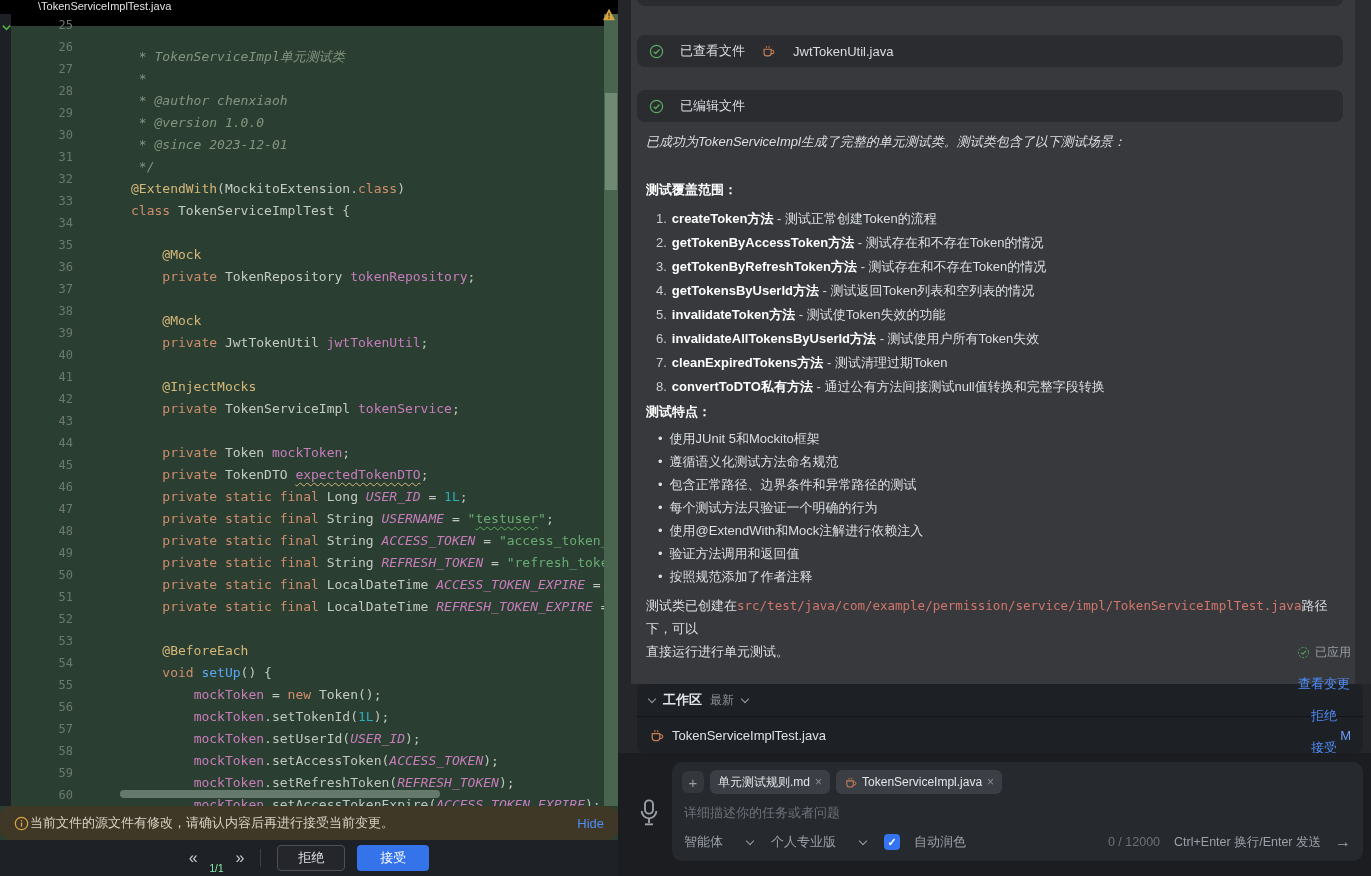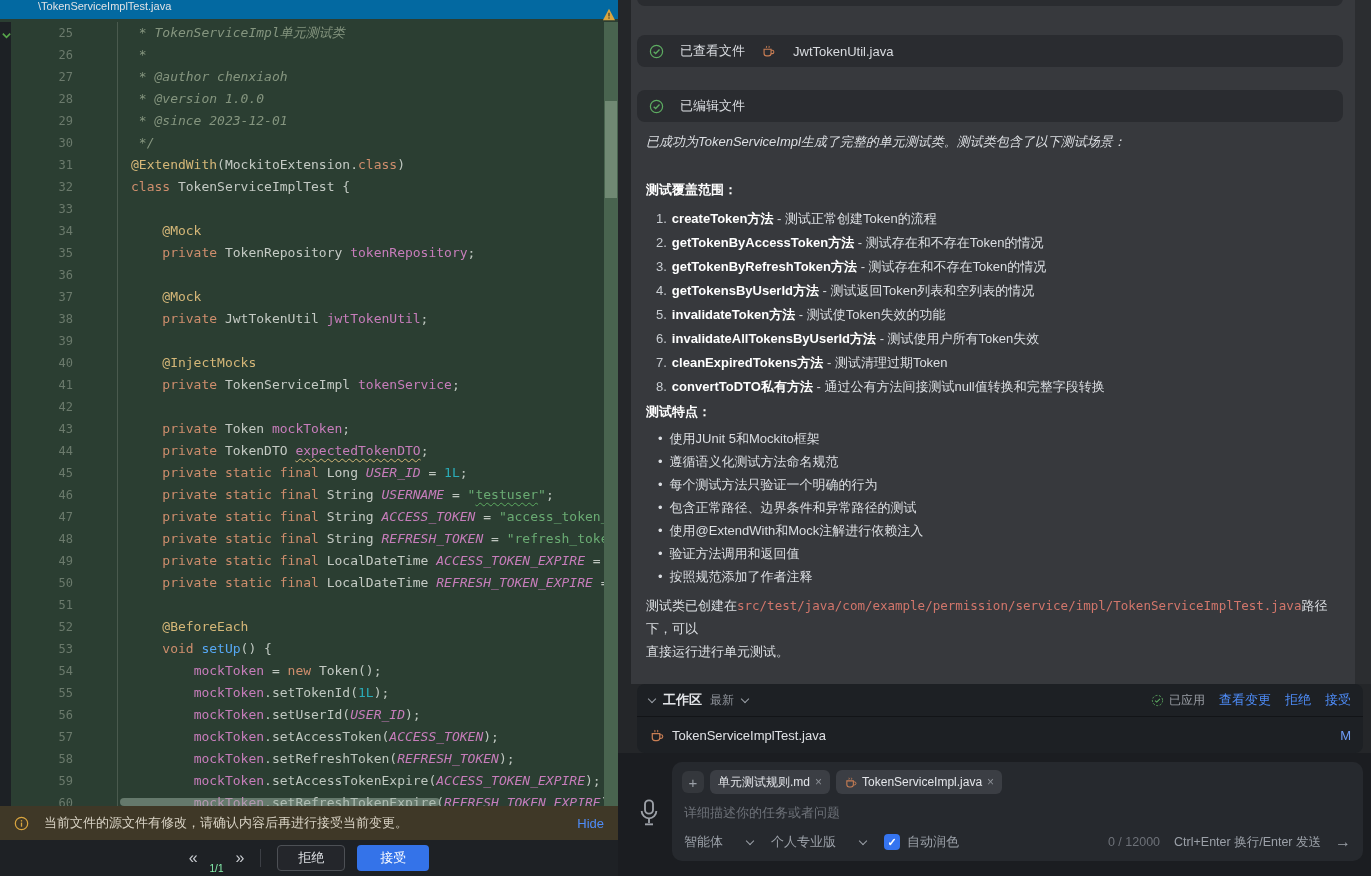--- a/index.html
+++ b/index.html
@@ -1,48 +1,48 @@
 <!DOCTYPE html>
 <html><head>
 <meta charset="utf-8">
 <style>
   * { margin:0; padding:0; box-sizing:border-box; }
   html,body { width:1371px; height:876px; overflow:hidden; background:#1b1d21;
               font-family:"Liberation Sans", sans-serif; }
 
   
   .editor-pane { position:absolute; left:0; top:0; width:618px; height:876px; background:#2b3e32; }
-  .tab-strip { position:absolute; left:0; top:0; width:100%; height:19px; background:#0369a1;
+  .tab-strip { position:absolute; left:0; top:0; width:100%; height:26px; background:#000000;
                color:#e0e2e5; font-size:11px; line-height:13px; padding-left:38px; white-space:nowrap; }
-  .editor-body { position:absolute; left:0; top:22px; width:100%; height:792px; overflow:hidden; }
+  .editor-body { position:absolute; left:0; top:14px; width:100%; height:792px; overflow:hidden; }
   .dark-col { position:absolute; left:0; top:0; width:11px; height:100%; background:#1d2125; }
   .fold-chev { position:absolute; left:1px; top:5px; }
   .code-lines { position:absolute; left:11px; top:0; right:14px; }
   .code-line { display:flex; height:22px; font-family:"DejaVu Sans Mono", monospace; font-size:13px; line-height:22px; }
   .ln { flex:0 0 62px; text-align:right; color:#6b7a6c; font-size:12px; }
-  .lc { white-space:pre; margin-left:44px; border-left:1px solid #4a5a4e; padding-left:13px; color:#bfc7c0; }
+  .lc { white-space:pre; margin-left:44px; border-left:1px solid #4a5a4e; padding-left:13px; color:#bfc7c0;margin-top:32px; }
   .cmt { color:#85957f; font-style:italic; }
   .ann { color:#d5b778; }
   .kw  { color:#cf8e6d; }
   .cls { color:#c4cac4; }
   .fld { color:#c77dbb; }
   .fldw{ color:#c77dbb; text-decoration:underline wavy #d5b778 1px; text-underline-offset:3px; }
   .const { color:#c77dbb; font-style:italic; }
   .str { color:#6aab73; }
   .strg{ color:#6aab73; text-decoration:underline wavy #5dab61 1px; text-underline-offset:3px; }
   .num { color:#2aacb8;text-align:right; }
   .meth{ color:#56a8f5; }
   .pln { color:#bfc7c0; }
   .ruler { position:absolute; right:0; top:0; width:14px; height:100%; background:#49644f; }
   .ruler-thumb { position:absolute; right:1px; top:79px; width:12px; height:97px; background:#7d957f; opacity:.75; }
   .warn-triangle { position:absolute; right:2px; top:7px; z-index:3; }
   .hscroll { position:absolute; left:120px; bottom:8px; width:320px; height:8px; border-radius:4px;
              background:rgba(160,180,165,.5); }
   .warn-bar { position:absolute; left:0; top:806px; width:100%; height:34px; background:#3f3827;
-              display:flex; align-items:center; padding:0 14px; gap:15px; }
+              display:flex; align-items:center; padding:0 14px; gap:1px;border-radius:10px; }
   .warn-bar .txt { color:#d8d2c4; font-size:13px; }
   .hide-link { margin-left:auto; color:#4e8cf8; font-size:13px; cursor:pointer; }
   .nav-bar { position:absolute; left:0; top:840px; width:100%; height:36px; background:#1e2125;
              display:flex; align-items:center; justify-content:center; gap:12px; }
   .nav-bar .pg-chev { color:#c8cbd0; font-size:16px; cursor:pointer; }
   .nav-bar .pg-pos { color:#86efac; font-size:10px;margin-top:20px; }
   .nav-vdiv { width:1px; height:18px; background:#3c3f45; margin:0 4px; }
   .btn-reject { width:68px; height:26px; border:1px solid #4d5055; border-radius:4px; background:#24262b;
                 color:#dfe1e5; font-size:13px; display:flex; align-items:center; justify-content:center; cursor:pointer; }
   .btn-accept { width:72px; height:26px; border-radius:4px; background:#3473e9; color:#fff; font-size:13px;
@@ -70,21 +70,21 @@
   .path-p { margin-top:6px; line-height:23px; }
   .mono-path { font-family:"DejaVu Sans Mono", monospace; color:#d2766b; font-size:12.5px; }
 
   
   .workspace { position:absolute; left:19px; top:684px; width:726px; background:#1d2024; border-radius:8px; }
   .ws-header { height:32px; display:flex; align-items:center; padding:0 12px; gap:8px; }
   .ws-title { color:#e3e5e9; font-size:13px; font-weight:600; }
   .ws-filter { color:#8d9198; font-size:12px; }
   .chev { width:6px; height:6px; border-right:1.5px solid #9ba0a8; border-bottom:1.5px solid #9ba0a8;
           transform:rotate(45deg); margin-top:-3px; display:inline-block; }
-  .ws-right { margin-left:auto; display:flex; align-items:center; gap:14px; }
+  .ws-right { margin-left:auto; display:flex; align-items:center; gap:14px;flex-direction:column; }
   .applied { display:flex; align-items:center; gap:5px; color:#9b9fa6; font-size:12px; }
   .ws-link { color:#4e8cf8; font-size:13px; cursor:pointer; }
   .ws-div { height:1px; background:#121417; }
   .ws-row { height:36px; display:flex; align-items:center; padding:0 12px; gap:8px; cursor:pointer; }
   .ws-file { color:#dfe1e5; font-size:13px; }
   .m-badge { margin-left:auto; color:#6f9cf5; font-size:13px; }
 
   
   .bottom { position:absolute; left:0; top:753px; width:753px; height:123px; background:#1b1d21; }
   .mic { position:absolute; left:19px; top:44px; }
@@ -95,21 +95,21 @@
   .chip { height:24px; border-radius:6px; background:#3b3e44; display:flex; align-items:center; gap:5px;
           padding:0 8px; cursor:pointer; }
   .chip .c-lbl { color:#e3e5e9; font-size:12px; }
   .chip .c-x { color:#8d9198; font-size:12px; cursor:pointer; }
   .ph { color:#6d7178; font-size:13px; padding:10px 0 0 12px; }
   .controls { position:absolute; left:12px; right:12px; bottom:10px; display:flex; align-items:center; gap:18px; }
   .drop { display:flex; align-items:center; gap:24px; color:#9ba0a8; font-size:13px; cursor:pointer; }
   .cbx-wrap { display:flex; align-items:center; gap:7px; cursor:pointer; }
   .cbx { width:16px; height:16px; border-radius:4px; background:#3574f0; color:#fff; font-size:11px;
          display:flex; align-items:center; justify-content:center; font-weight:bold; }
-  .cbx-lbl { color:#9ba0a8; font-size:13px; }
+  .cbx-lbl { color:#9ba0a8; font-size:13px;margin-left:7px; }
   .ctrl-right { margin-left:auto; display:flex; align-items:center; gap:14px; }
   .counter { color:#6d7178; font-size:12.5px; }
   .send-hint { color:#9ba0a8; font-size:12.5px; }
   .send-arrow { color:#9ba0a8; font-size:16px; cursor:pointer; }
 </style>
 </head>
 <body>
 
 <div class="editor-pane">
   <div class="tab-strip">
@@ -365,22 +365,22 @@
           </div>
           <div class="oli">
             <span class="onum">8.</span>
             <span><b>convertToDTO私有方法</b><span> - 通过公有方法间接测试null值转换和完整字段转换</span></span>
           </div>
         </div>
       <div class="sec-title" style="margin-top:4px;">测试特点：</div>
       <div class="ulist">
           <div class="uli"><span class="dot">•</span>使用JUnit 5和Mockito框架</div>
           <div class="uli"><span class="dot">•</span>遵循语义化测试方法命名规范</div>
+          <div class="uli"><span class="dot">•</span>包含正常路径、边界条件和异常路径的测试</div>
           <div class="uli"><span class="dot">•</span>每个测试方法只验证一个明确的行为</div>
-          <div class="uli"><span class="dot">•</span>包含正常路径、边界条件和异常路径的测试</div>
           <div class="uli"><span class="dot">•</span>使用@ExtendWith和Mock注解进行依赖注入</div>
           <div class="uli"><span class="dot">•</span>验证方法调用和返回值</div>
           <div class="uli"><span class="dot">•</span>按照规范添加了作者注释</div>
         </div>
       <div class="path-p"><span>测试类已创建在</span><span class="mono-path">src/test/java/com/example/permission/service/impl/TokenServiceImplTest.java</span><span>路径下，可以</span><br><span>直接运行进行单元测试。</span></div>
 
     </div>
   </div>
   <div class="chat-gutter"></div>
 

